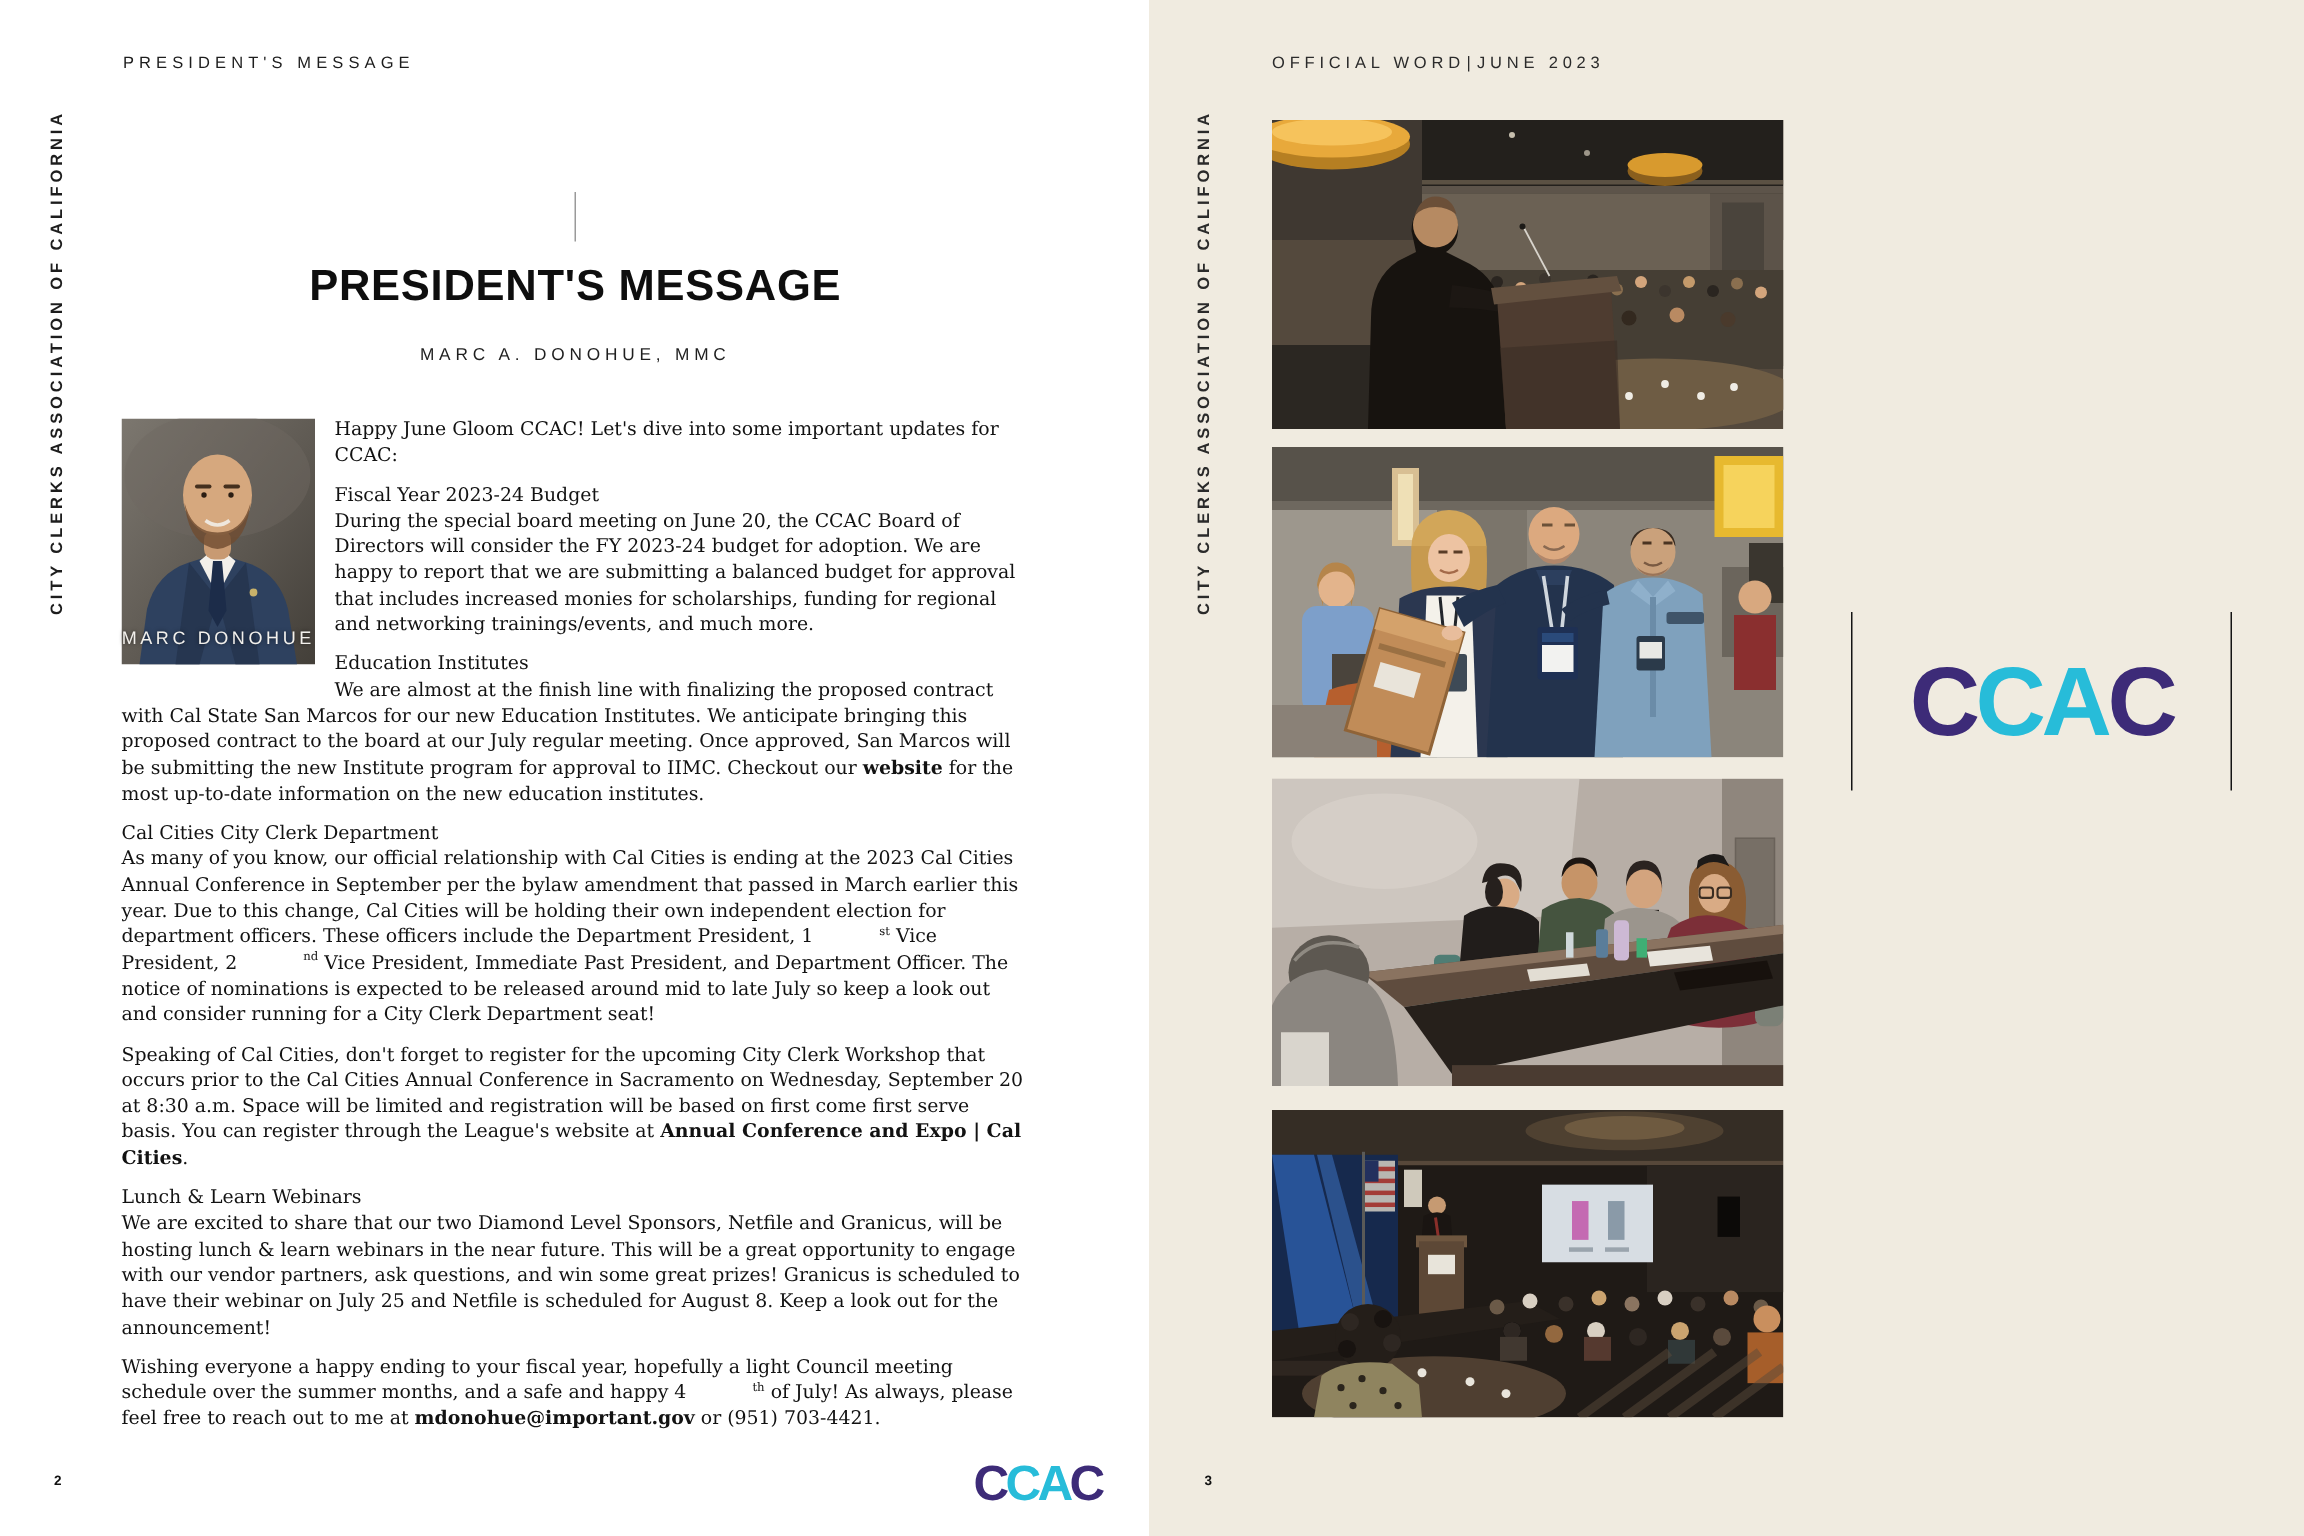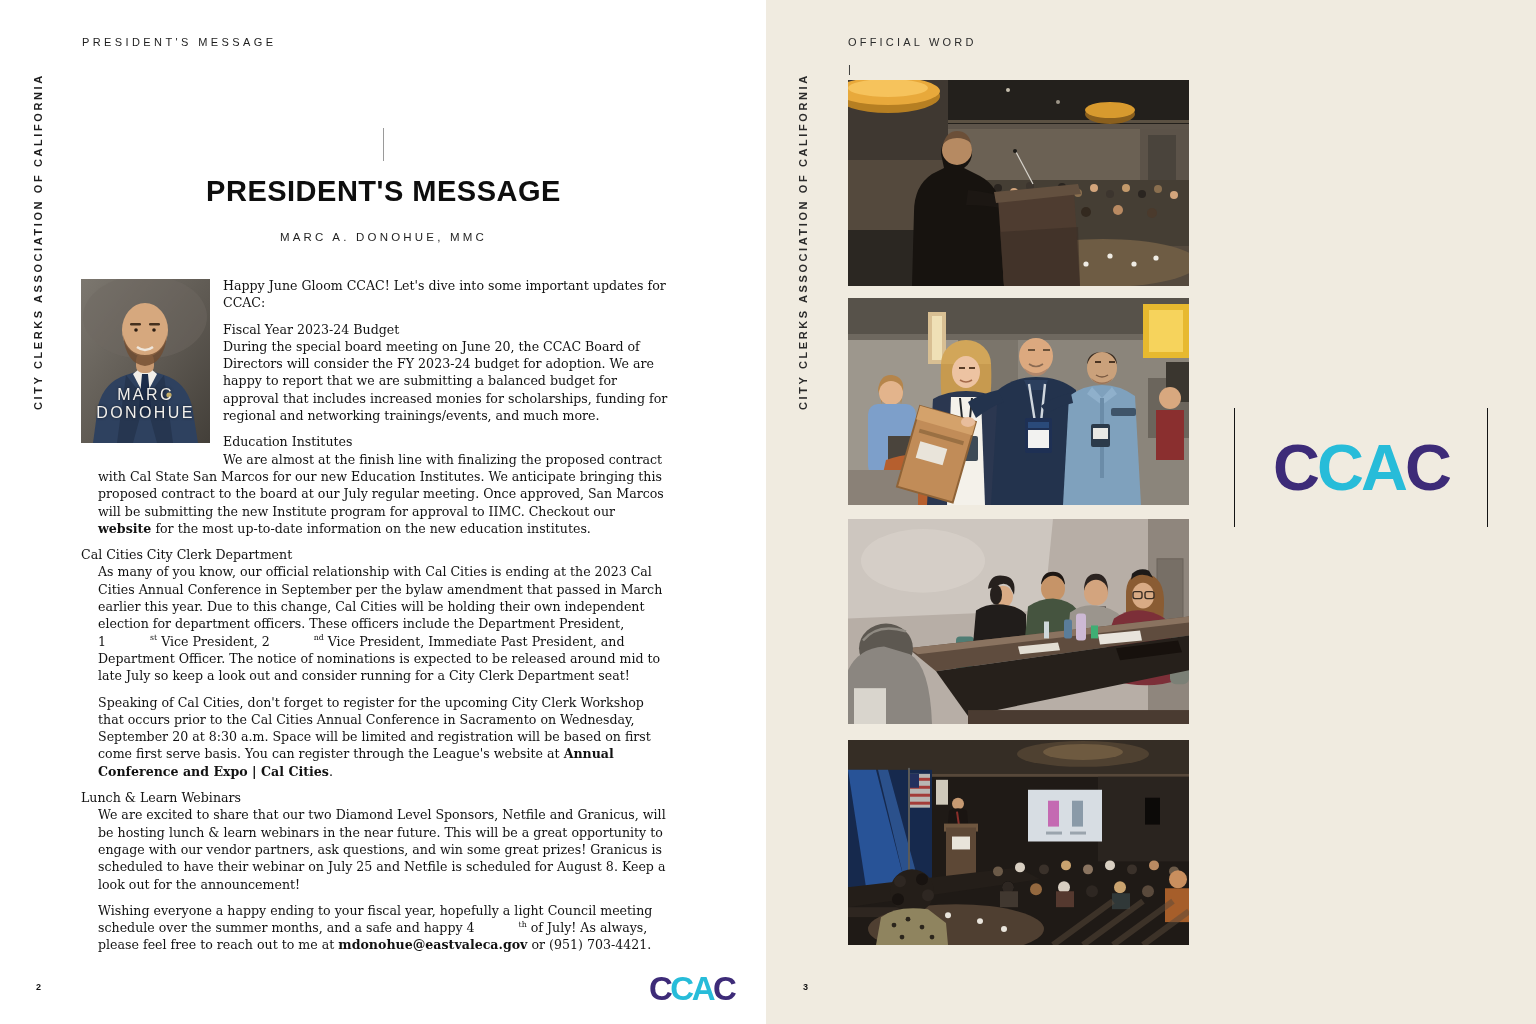--- a/index.html
+++ b/index.html
@@ -21,34 +21,34 @@
   .eyebrow{position:absolute;left:82px;top:36px;font-size:11px;letter-spacing:3.4px;color:#1d1d1d;}
   .title-wrap{position:absolute;left:81px;top:128px;width:605px;text-align:center;}
   .title-divider{width:1.5px;height:33px;background:#9a9a9a;margin:0 auto 14px;}
   .page-title{margin:0;font-size:29px;font-weight:800;letter-spacing:.5px;color:#0e0e0e;}
   .byline{margin-top:23px;font-size:11.5px;letter-spacing:3.2px;color:#1f1f1f;}
 
   .article{position:absolute;left:81px;top:277px;width:605px;
            font-family:"DejaVu Serif",serif;font-size:12.6px;line-height:17.3px;color:#121212;}
   .headshot{float:left;width:129px;height:164px;margin:2px 13px 10px 0;position:relative;padding:0;}
   .headshot svg{display:block;width:129px;height:164px;}
-  .headshot-caption{position:absolute;left:0;right:0;bottom:22px;text-align:center;
-            font-family:"Liberation Sans",sans-serif;font-size:16px;letter-spacing:2.4px;
+  .headshot-caption{position:absolute;left:0;right:0;bottom:9px;text-align:center;
+            font-family:"Liberation Sans",sans-serif;font-size:12px;letter-spacing:2.4px;
             color:#f2f0ec;text-shadow:0 0 3px rgba(0,0,0,.55);}
-  .blk-p{margin:0 17px 9px;}
+  .blk-p{margin:0 0 9px;}
   .blk-h{margin:0;font-weight:400;}
   .article sup{font-size:.62em;line-height:0;padding-left:44px;}
   .b{font-weight:700;}
 
   .footer-logo{position:absolute;left:649px;top:972px;font-size:33px;font-weight:800;
                letter-spacing:-2.5px;line-height:1;}
 
   
   .rp-header{position:absolute;left:848px;top:36px;font-size:11px;letter-spacing:3.2px;
-             color:#2b2b2b;display:flex;gap:15px;flex-direction:column;}
+             color:#2b2b2b;display:flex;gap:1px;}
   .photo{position:absolute;left:848px;width:341px;margin:0;padding:0;overflow:hidden;}
   .photo svg{display:block;width:100%;height:100%;}
   .photo-1{top:80px;height:206px;}
   .photo-2{top:298px;height:207px;}
   .photo-3{top:519px;height:205px;}
   .photo-4{top:740px;height:205px;}
 
   .logo-block{position:absolute;left:1234px;top:408px;width:252px;height:119px;
               border-left:1.6px solid #141414;border-right:1.6px solid #141414;
               display:flex;align-items:center;justify-content:center;}
@@ -102,21 +102,21 @@
         <p class="blk-p"><span>Happy June Gloom CCAC! Let's dive into some important updates for CCAC:</span></p>
         <p class="blk-h"><span>Fiscal Year 2023-24 Budget</span></p>
         <p class="blk-p"><span>During the special board meeting on June 20, the CCAC Board of Directors will consider the FY 2023-24 budget for adoption. We are happy to report that we are submitting a balanced budget for approval that includes increased monies for scholarships, funding for regional and networking trainings/events, and much more.</span></p>
         <p class="blk-h"><span>Education Institutes</span></p>
         <p class="blk-p"><span>We are almost at the finish line with finalizing the proposed contract with Cal State San Marcos for our new Education Institutes. We anticipate bringing this proposed contract to the board at our July regular meeting. Once approved, San Marcos will be submitting the new Institute program for approval to IIMC. Checkout our </span><span class="b">website</span><span> for the most up-to-date information on the new education institutes.</span></p>
         <p class="blk-h"><span>Cal Cities City Clerk Department</span></p>
         <p class="blk-p"><span>As many of you know, our official relationship with Cal Cities is ending at the 2023 Cal Cities Annual Conference in September per the bylaw amendment that passed in March earlier this year. Due to this change, Cal Cities will be holding their own independent election for department officers. These officers include the Department President, 1</span><sup>st</sup><span> Vice President, 2</span><sup>nd</sup><span> Vice President, Immediate Past President, and Department Officer. The notice of nominations is expected to be released around mid to late July so keep a look out and consider running for a City Clerk Department seat!</span></p>
         <p class="blk-p"><span>Speaking of Cal Cities, don't forget to register for the upcoming City Clerk Workshop that occurs prior to the Cal Cities Annual Conference in Sacramento on Wednesday, September 20 at 8:30 a.m. Space will be limited and registration will be based on first come first serve basis. You can register through the League's website at </span><span class="b">Annual Conference and Expo | Cal Cities</span><span>.</span></p>
         <p class="blk-h"><span>Lunch &amp; Learn Webinars</span></p>
         <p class="blk-p"><span>We are excited to share that our two Diamond Level Sponsors, Netfile and Granicus, will be hosting lunch &amp; learn webinars in the near future. This will be a great opportunity to engage with our vendor partners, ask questions, and win some great prizes! Granicus is scheduled to have their webinar on July 25 and Netfile is scheduled for August 8. Keep a look out for the announcement!</span></p>
-        <p class="blk-p"><span>Wishing everyone a happy ending to your fiscal year, hopefully a light Council meeting schedule over the summer months, and a safe and happy 4</span><sup>th</sup><span> of July! As always, please feel free to reach out to me at </span><span class="b">mdonohue@eastvaleca.gov</span><span> or (951) 703-4421.</span></p>
+        <p class="blk-p"><span>Wishing everyone a happy ending to your fiscal year, hopefully a light Council meeting schedule over the summer months, and a safe and happy 4</span><sup>th</sup><span> of July! As always, please feel free to reach out to me at </span><span class="b">mdonohue@important.gov</span><span> or (951) 703-4421.</span></p>
       </div>
   </article>
 
   <div class="footer-logo ccac-logo"><span style="color: rgb(61, 43, 120);">C</span><span style="color: rgb(39, 188, 217);">CA</span><span style="color: rgb(61, 43, 120);">C</span></div>
   <div class="pn pn-left">2</div>
 
   <div class="rp-header">
     <span>OFFICIAL WORD</span>
     <span>|</span>
     <span>JUNE 2023</span>

